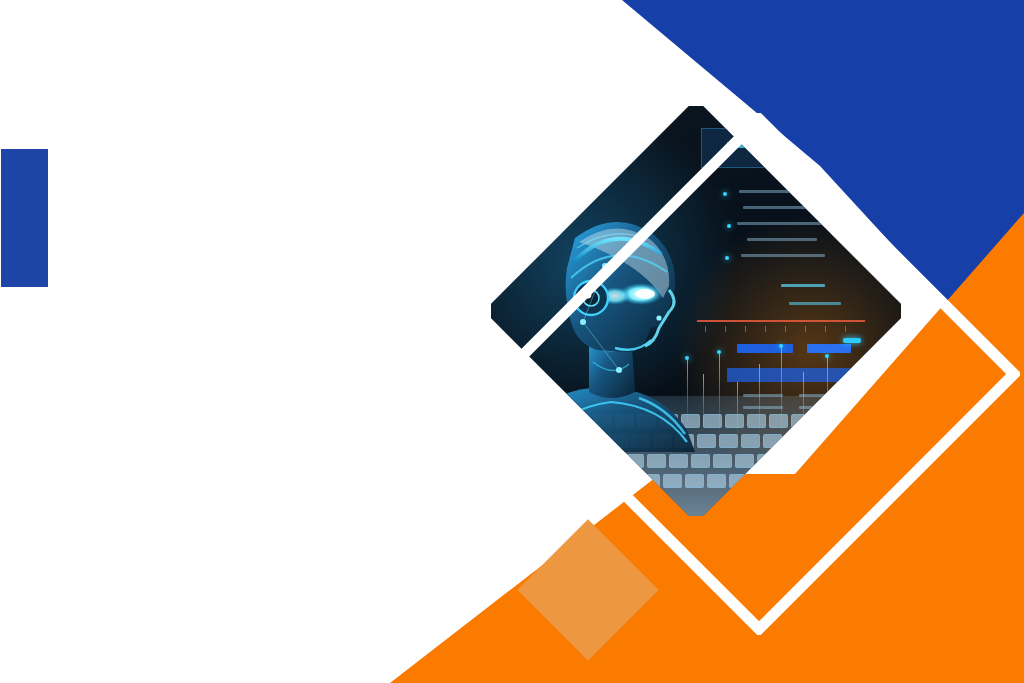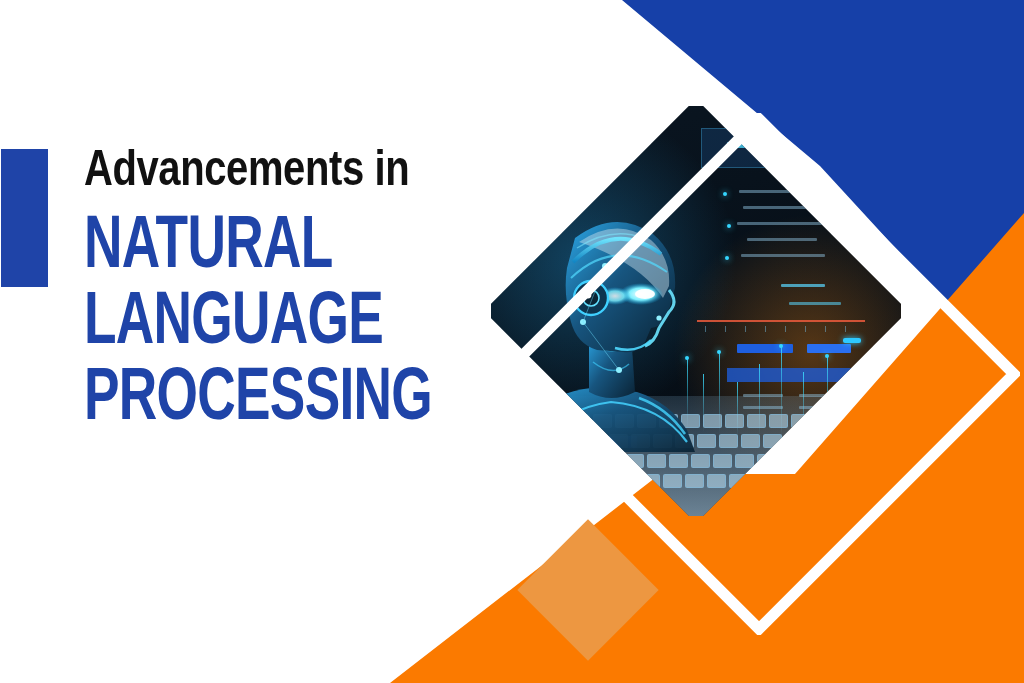--- a/index.html
+++ b/index.html
@@ -126,26 +126,20 @@
     <svg viewBox="0 0 1024 683" xmlns="http://www.w3.org/2000/svg">
 
       <polygon points="622,0 1024,0 1024,388 820,166" fill="#1640A8"></polygon>
 
       <polygon points="1024,213 1024,683 390,683 660,474 795,474" fill="#FB7A00"></polygon>
     </svg>
   </div>
 
   <div id="accent-bar"></div>
 
-  <div id="headline">
-    <div id="eyebrow">Advancements in</div>
-    <div class="bigline">NATURAL</div>
-    <div class="bigline">LANGUAGE</div>
-    <div class="bigline">PROCESSING</div>
-  </div>
 
   <div id="photo-diamond">
     <div id="photo-inner">
 
       <div class="panel" style="left:210px;top:22px;width:120px;height:38px;"></div>
       <div class="microtext" style="left:236px;top:36px;width:62px;background:rgba(80,220,255,.75);height:6px;"></div>
 
       <div class="microtext" style="left:248px;top:84px;width:86px;"></div>
       <div class="microtext" style="left:252px;top:100px;width:78px;"></div>
       <div class="microtext" style="left:246px;top:116px;width:92px;"></div>

